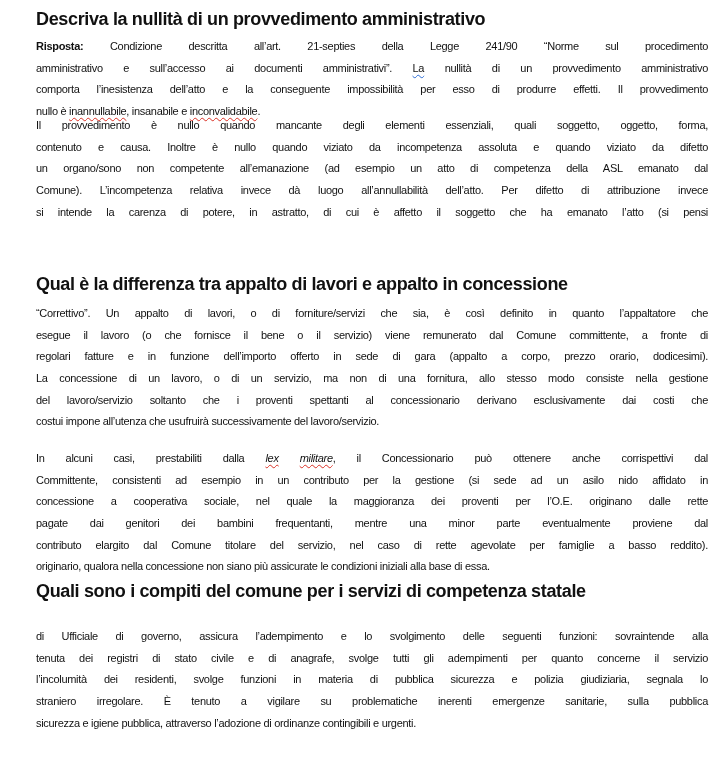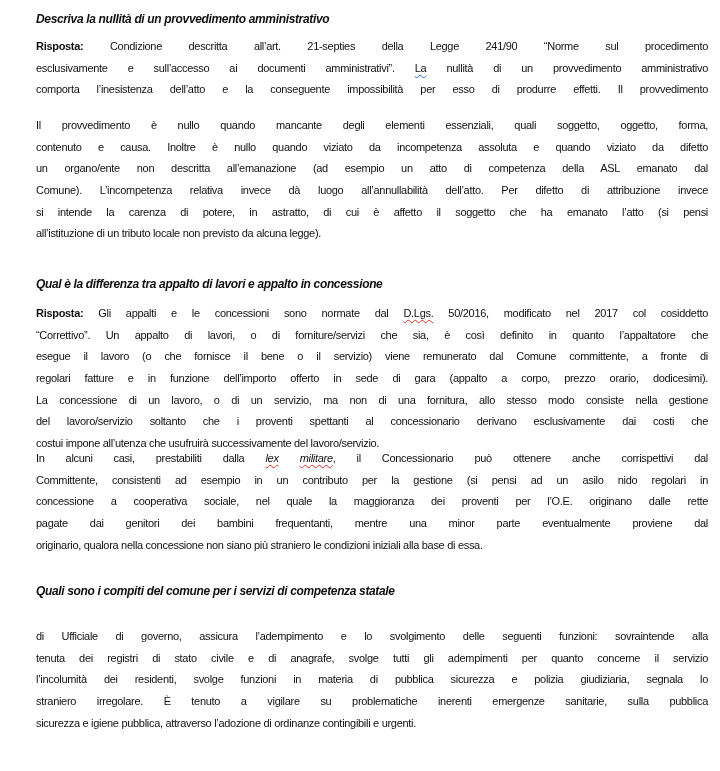--- a/index.html
+++ b/index.html
@@ -4,22 +4,22 @@
 <style>
   html, body { margin: 0; padding: 0; background: #ffffff; }
   body {
     width: 720px; height: 771px; overflow: hidden;
     font-family: "Liberation Sans", sans-serif;
     color: #111111;
   }
   .page { position: relative; width: 720px; height: 771px; }
   .block { position: absolute; left: 36px; width: 672px; }
   .heading {
-    font-weight: bold; font-size: 12px; letter-spacing: -0.35px;
-    white-space: nowrap; line-height: 18px; font-style: italic;
+    font-weight: bold; font-size: 18px; letter-spacing: -0.35px;
+    white-space: nowrap; line-height: 18px;
   }
   .para { font-size: 11px; line-height: 21.7px; }
   .line {
     display: block; white-space: nowrap; height: 21.7px;
     text-align: justify; text-align-last: justify;
     letter-spacing: -0.3px;
   }
   .line.last { text-align-last: left; }
   .lbl { font-weight: bold; }
   .sq { text-decoration: underline wavy #d93025; text-decoration-thickness: 1px; text-underline-offset: 2px; }
@@ -28,51 +28,51 @@
 </style>
 </head>
 <body>
 
 <div class="page">
 
   <div class="block heading" style="top:10px">Descriva la nullità di un provvedimento amministrativo</div>
 
   <div class="block para" style="top:36px">
     <span class="line" style="white-space: nowrap;"><span class="lbl" style="white-space: pre;">Risposta:</span><span style="white-space: pre;"> Condizione descritta all’art. 21-septies della Legge 241/90 “Norme sul procedimento</span></span>
-    <span class="line" style="white-space: nowrap;"><span style="white-space: pre;">esclusivamente e sull’accesso ai documenti amministrativi”. </span><span class="sqb" style="white-space: pre;">La</span><span style="white-space: pre;"> nullità di un provvedimento amministrativo</span></span>
+    <span class="line" style="white-space: nowrap;"><span style="white-space: pre;">amministrativo e sull’accesso ai documenti amministrativi”. </span><span class="sqb" style="white-space: pre;">La</span><span style="white-space: pre;"> nullità di un provvedimento amministrativo</span></span>
     <span class="line">comporta l’inesistenza dell’atto e la conseguente impossibilità per esso di produrre effetti. Il provvedimento</span>
+    <span class="line last" style="white-space: nowrap;"><span style="white-space: pre;">nullo è </span><span class="sq" style="white-space: pre;">inannullabile</span><span style="white-space: pre;">, insanabile e </span><span class="sq" style="white-space: pre;">inconvalidabile</span><span style="white-space: pre;">.</span></span>
   </div>
 
   <div class="block para" style="top:115px">
     <span class="line">Il provvedimento è nullo quando mancante degli elementi essenziali, quali soggetto, oggetto, forma,</span>
     <span class="line">contenuto e causa. Inoltre è nullo quando viziato da incompetenza assoluta e quando viziato da difetto</span>
-    <span class="line">un organo/ente non descritta all’emanazione (ad esempio un atto di competenza della ASL emanato dal</span>
+    <span class="line">un organo/sono non competente all’emanazione (ad esempio un atto di competenza della ASL emanato dal</span>
     <span class="line">Comune). L’incompetenza relativa invece dà luogo all’annullabilità dell’atto. Per difetto di attribuzione invece</span>
     <span class="line">si intende la carenza di potere, in astratto, di cui è affetto il soggetto che ha emanato l’atto (si pensi</span>
-    <span class="line last">all’istituzione di un tributo locale non previsto da alcuna legge).</span>
   </div>
 
   <div class="block heading" style="top:275px">Qual è la differenza tra appalto di lavori e appalto in concessione</div>
 
   <div class="block para" style="top:303px">
-    <span class="line" style="white-space: nowrap;"><span class="lbl" style="white-space: pre;">Risposta:</span><span style="white-space: pre;"> Gli appalti e le concessioni sono normate dal </span><span class="sq" style="white-space: pre;">D.Lgs.</span><span style="white-space: pre;"> 50/2016, modificato nel 2017 col cosiddetto</span></span>
     <span class="line">“Correttivo”. Un appalto di lavori, o di forniture/servizi che sia, è così definito in quanto l’appaltatore che</span>
     <span class="line">esegue il lavoro (o che fornisce il bene o il servizio) viene remunerato dal Comune committente, a fronte di</span>
     <span class="line">regolari fatture e in funzione dell’importo offerto in sede di gara (appalto a corpo, prezzo orario, dodicesimi).</span>
     <span class="line">La concessione di un lavoro, o di un servizio, ma non di una fornitura, allo stesso modo consiste nella gestione</span>
     <span class="line">del lavoro/servizio soltanto che i proventi spettanti al concessionario derivano esclusivamente dai costi che</span>
     <span class="line last">costui impone all’utenza che usufruirà successivamente del lavoro/servizio.</span>
   </div>
 
   <div class="block para" style="top:448px">
     <span class="line" style="white-space: nowrap;"><span style="white-space: pre;">In alcuni casi, prestabiliti dalla </span><span class="it sq" style="white-space: pre;">lex</span> <span class="it sq" style="white-space: pre;">militare</span><span style="white-space: pre;">, il Concessionario può ottenere anche corrispettivi dal</span></span>
-    <span class="line">Committente, consistenti ad esempio in un contributo per la gestione (si pensi ad un asilo nido regolari in</span>
+    <span class="line">Committente, consistenti ad esempio in un contributo per la gestione (si sede ad un asilo nido affidato in</span>
     <span class="line">concessione a cooperativa sociale, nel quale la maggioranza dei proventi per l’O.E. originano dalle rette</span>
     <span class="line">pagate dai genitori dei bambini frequentanti, mentre una minor parte eventualmente proviene dal</span>
-    <span class="line last">originario, qualora nella concessione non siano più straniero le condizioni iniziali alla base di essa.</span>
+    <span class="line">contributo elargito dal Comune titolare del servizio, nel caso di rette agevolate per famiglie a basso reddito).</span>
+    <span class="line last">originario, qualora nella concessione non siano più assicurate le condizioni iniziali alla base di essa.</span>
   </div>
 
   <div class="block heading" style="top:582px">Quali sono i compiti del comune per i servizi di competenza statale</div>
 
   <div class="block para" style="top:626px">
     <span class="line">di Ufficiale di governo, assicura l’adempimento e lo svolgimento delle seguenti funzioni: sovraintende alla</span>
     <span class="line">tenuta dei registri di stato civile e di anagrafe, svolge tutti gli adempimenti per quanto concerne il servizio</span>
     <span class="line">l’incolumità dei residenti, svolge funzioni in materia di pubblica sicurezza e polizia giudiziaria, segnala lo</span>
     <span class="line">straniero irregolare. È tenuto a vigilare su problematiche inerenti emergenze sanitarie, sulla pubblica</span>
     <span class="line last">sicurezza e igiene pubblica, attraverso l’adozione di ordinanze contingibili e urgenti.</span>

